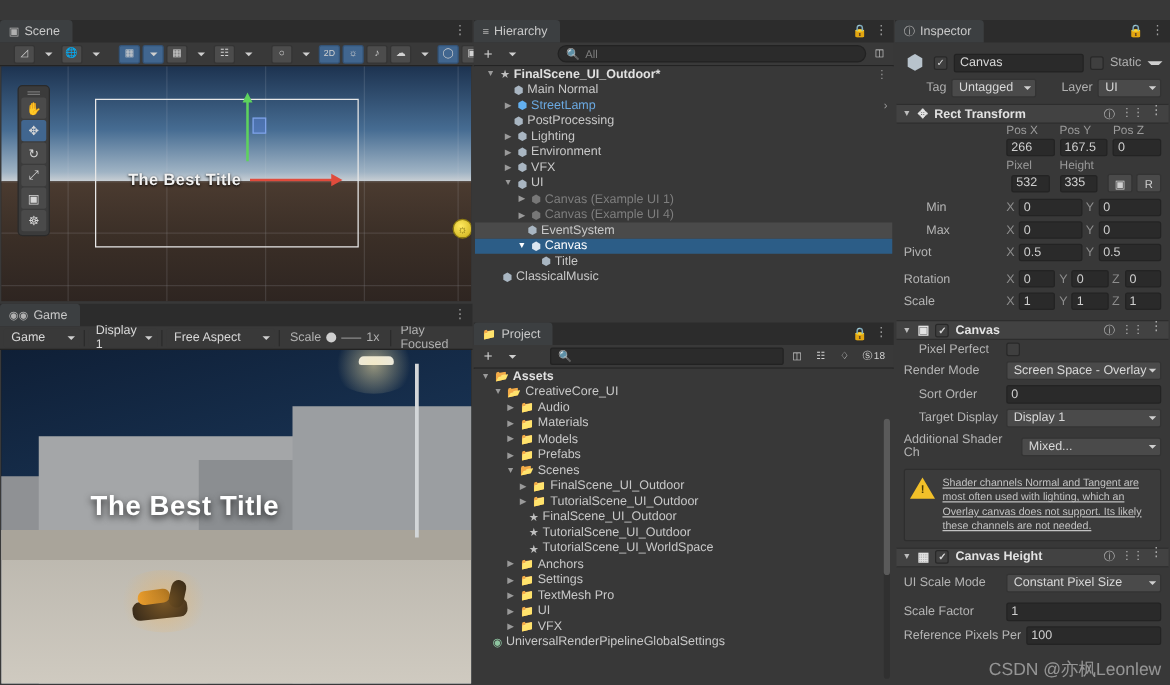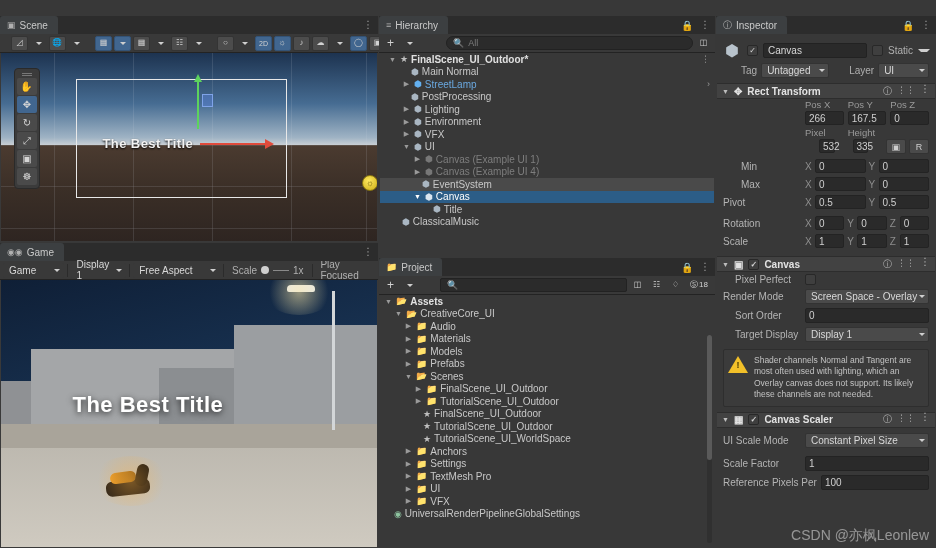--- a/index.html
+++ b/index.html
@@ -226,21 +226,21 @@
   .note {
     margin: 4px 6px; padding: 2px 4px; background: #333333;
     border: 1px solid #2a2a2a; border-radius: 2px;
     color: #8e8e8e; font-size: 9px;
   }
   .warnbox {
     margin: 5px 6px; padding: 5px 5px 5px 4px; background: #3b3b3b;
     border: 1px solid #2e2e2e; border-radius: 2px;
     display: flex; gap: 6px; align-items: flex-start;
   }
-  .warnbox .wtxt { color: #c2c2c2; font-size: 8.5px; line-height: 1.35; }
+  .warnbox .wtxt { color: #c2c2c2; font-size: 8.5px; line-height: 1.35; text-decoration: underline; }
   .tri-warn { flex: 0 0 auto; width: 20px; height: 18px; position: relative; }
   .tri-warn::before {
     content: ""; position: absolute; left: 0; top: 1px;
     border-left: 10px solid transparent; border-right: 10px solid transparent;
     border-bottom: 17px solid #f2c029;
   }
   .tri-warn span {
     position: absolute; left: 0; width: 20px; top: 5px; text-align: center;
     color: #4a3a00; font-size: 9px; font-weight: bold;
   }
@@ -676,21 +676,21 @@
         <div class="vfield">266</div>
         <div class="vfield">167.5</div>
         <div class="vfield">0</div>
       </div>
       <div style="display:flex;gap:4px;padding:1px 6px 0 6px">
         <div style="width:78px"></div>
         <div class="colhead" style="flex:1">Pixel</div>
         <div class="colhead" style="flex:1">Height</div>
         <div style="flex:1"></div>
       </div>
-      <div style="display:flex;gap:18px;padding:1px 6px 3px 6px;">
+      <div style="display:flex;gap:8px;padding:1px 6px 3px 6px;align-items:center">
         <div style="width:78px"></div>
         <div class="vfield">532</div>
         <div class="vfield">335</div>
         <div style="flex:1;display:flex;gap:3px;justify-content:flex-end">
           <div class="sqbtn">▣</div>
           <div class="sqbtn">R</div>
         </div>
       </div>
 
 
@@ -771,33 +771,40 @@
         <span class="flab" style="padding-left:12px">Sort Order</span>
         <span class="vfield" style="height:15px">0</span>
       </div>
       <div class="fieldrow">
         <span class="flab" style="padding-left:12px">Target Display</span>
         <span class="dd" style="flex:1">
           <span>Display 1</span>
           <span class="dcar"></span>
         </span>
       </div>
+      <div class="fieldrow">
+        <span class="flab" style="width:90px">Additional Shader Ch</span>
+        <span class="dd" style="flex:1">
+          <span>Mixed...</span>
+          <span class="dcar"></span>
+        </span>
+      </div>
 
       <div class="warnbox">
         <div class="tri-warn">
             <span>!</span>
           </div>
         <div class="wtxt">Shader channels Normal and Tangent are most often used with lighting, which an Overlay canvas does not support. Its likely these channels are not needed.</div>
       </div>
 
       <div class="comp-header">
         <span class="foldtri">▼</span>
         <span>▦</span>
         <span class="chk">✓</span>
-        <span>Canvas Scaler</span>
+        <span>Canvas Height</span>
         <span class="hicons">
           <span>ⓘ</span>
           <span>⋮⋮</span>
           <span class="kebab"></span>
         </span>
       </div>
 
       <div class="fieldrow" style="padding-top:5px">
         <span class="flab">UI Scale Mode</span>
         <span class="dd" style="flex:1">

